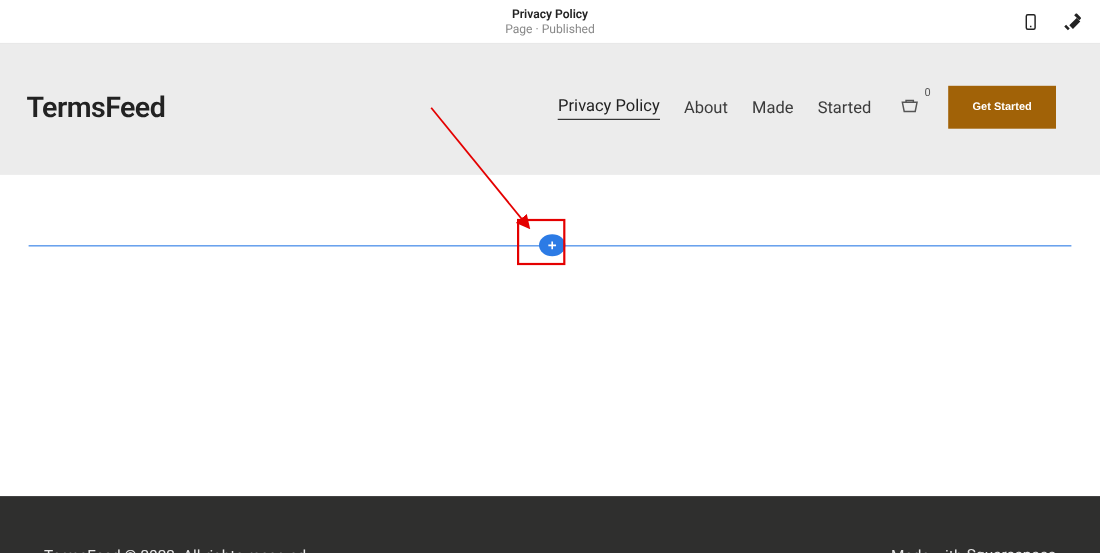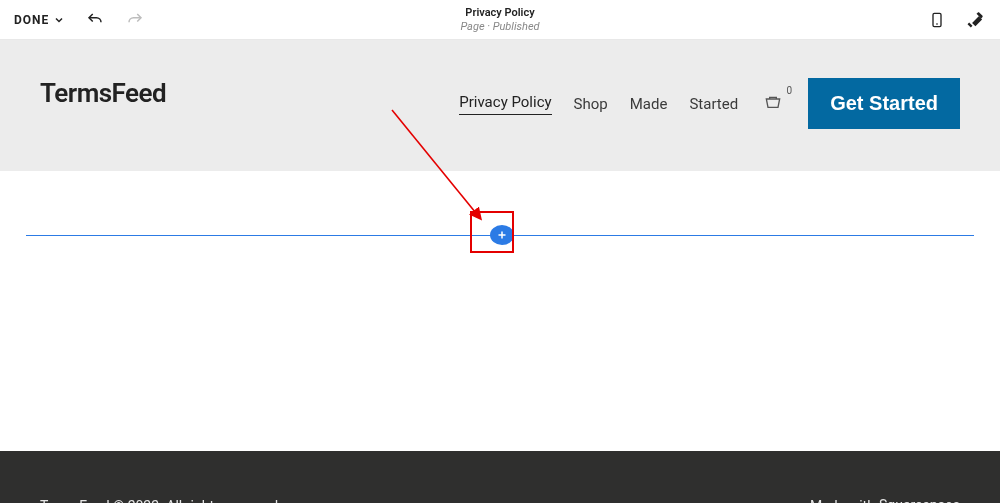--- a/index.html
+++ b/index.html
@@ -28,21 +28,21 @@
     color: #222; cursor: pointer;
   }
   .history-btn.disabled { color: #bdbdbd; cursor: default; }
   .editor-center {
     position: absolute; left: 0; right: 0; top: 0; bottom: 0;
     display: flex; flex-direction: column; align-items: center; justify-content: center;
     pointer-events: none;
     line-height: 1.2;
   }
   .page-title { font-size: 11px; font-weight: 600; color: #222; }
-  .page-status { font-size: 11px; font-style: italic; color: #888; text-align: center; }
+  .page-status { font-size: 11px; color: #888; text-align: center; }
   .editor-right { margin-left: auto; display: flex; align-items: center; gap: 16px; }
   .device-icon, .paint-icon {
     width: 22px; height: 22px; display:flex; align-items:center; justify-content:center;
     color:#222; cursor:pointer;
   }
 
   
   .canvas-wrap {
     flex: 1;
     position: relative;
@@ -52,23 +52,23 @@
   }
   .canvas-wrap::-webkit-scrollbar { width: 16px; }
   .canvas-wrap::-webkit-scrollbar-track { background: #f1f1f1; }
   .canvas-wrap::-webkit-scrollbar-thumb { background: #c2c2c2; border-radius: 2px; }
 
   .canvas-inner { min-height: 520px; display:flex; flex-direction: column; }
 
   
   .site-header {
     background: #ececec;
-    padding: 38px 40px 42px 40px;
+    padding: 38px 40px 42px 24px;
     display: flex;
-    align-items: flex-start;
+    align-items: center;
   }
   .logo { font-size: 26px; font-weight: 600; color: #222; letter-spacing: -0.5px; }
   .nav {
     margin-left: auto;
     display: flex; align-items: center; gap: 22px;
     color: #4a4a4a;
     font-size: 15px;
   }
   .nav-link { cursor: pointer; color:#3b3b3b; }
   .nav-link.active { border-bottom: 1px solid #222; padding-bottom: 3px; color:#222; }
@@ -77,24 +77,24 @@
     width: 26px; height: 22px;
     cursor: pointer;
     display:flex; align-items:center; justify-content:center;
     color:#555;
   }
   .cart-count {
     position: absolute; top: -8px; right: -6px;
     font-size: 10px; color:#555;
   }
   .cta {
-    background: #0369a1;
+    background: #a16207;
     color: #fff;
     padding: 14px 22px;
-    font-size: 20px; font-weight: 600;
+    font-size: 10px; font-weight: 600;
     cursor: pointer;
     white-space: nowrap;
     border:none;
   }
 
   
   .page-body { flex:1; position: relative; background: #fff; }
   .insert-line {
     position: absolute;
     top: 64px;
@@ -142,40 +142,20 @@
   }
   .footer-left { font-size: 14px; }
   .footer-right { margin-left:auto; font-size:14px; display:flex; gap:4px; align-items:center; }
   .footer-right .made { color:#e6e6e6; }
   .footer-right .sq { color:#e6e6e6; border-bottom:1px solid #9a9a98; cursor:pointer; }
 </style>
 </head>
 <body>
 
 <div class="editor-bar">
-  <div class="editor-left">
-    <div class="done-btn">
-      <span>DONE</span>
-      <svg width="12" height="12" viewBox="0 0 24 24" fill="none" stroke="currentColor" stroke-width="3">
-          <polyline points="6 9 12 15 18 9"></polyline>
-        </svg>
-    </div>
-    <div class="history-btn">
-      <svg width="18" height="18" viewBox="0 0 24 24" fill="none" stroke="currentColor" stroke-width="2">
-          <path d="M9 14L4 9l5-5"></path>
-          <path d="M4 9h10a6 6 0 016 6v0"></path>
-        </svg>
-    </div>
-    <div class="history-btn disabled">
-      <svg width="18" height="18" viewBox="0 0 24 24" fill="none" stroke="currentColor" stroke-width="2">
-          <path d="M15 14l5-5-5-5"></path>
-          <path d="M20 9H10a6 6 0 00-6 6v0"></path>
-        </svg>
-    </div>
-  </div>
   <div class="editor-center">
     <div class="page-title">Privacy Policy</div>
     <div class="page-status">Page · Published</div>
   </div>
   <div class="editor-right">
     <div class="device-icon">
       <svg width="16" height="20" viewBox="0 0 24 24" fill="none" stroke="currentColor" stroke-width="2">
           <rect x="6" y="2" width="12" height="20" rx="2"></rect>
           <line x1="11" y1="18" x2="13" y2="18"></line>
         </svg>
@@ -188,21 +168,21 @@
   </div>
 </div>
 
 <div class="canvas-wrap">
   <div class="canvas-inner">
 
     <div class="site-header">
       <div class="logo">TermsFeed</div>
       <div class="nav">
         <span class="nav-link active">Privacy Policy</span>
-        <span class="nav-link">Shop</span>
+        <span class="nav-link">About</span>
         <span class="nav-link">Made</span>
         <span class="nav-link">Started</span>
         <div class="cart">
           <svg width="24" height="20" viewBox="0 0 24 24" fill="none" stroke="currentColor" stroke-width="1.6">
               <path d="M4 6h16l-2 10H6L4 6z"></path>
               <path d="M8 6V4h8v2"></path>
             </svg>
           <span class="cart-count">0</span>
         </div>
         <button class="cta">Get Started</button>

